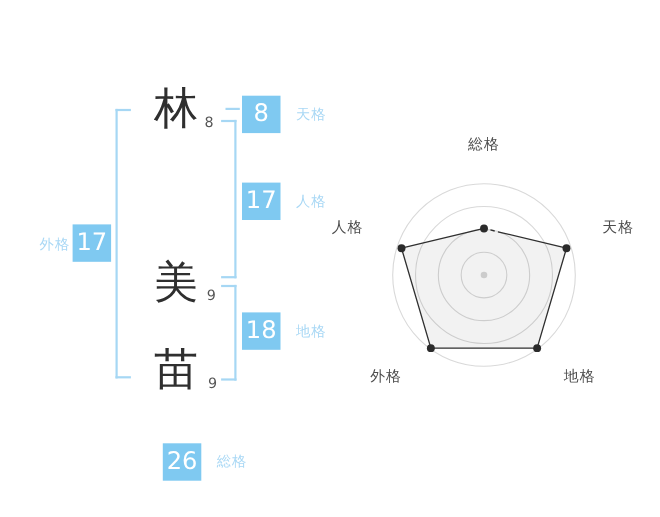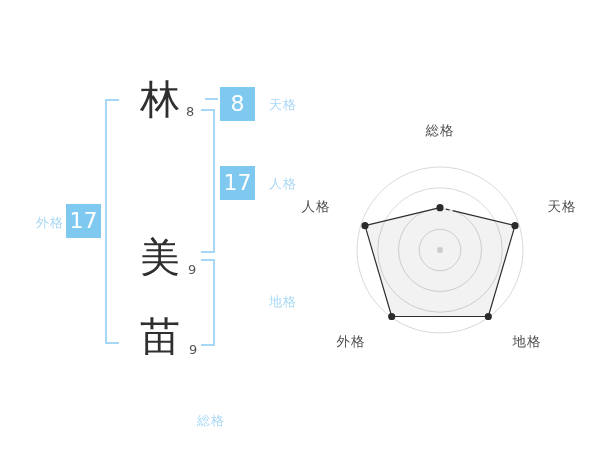--- a/index.html
+++ b/index.html
@@ -63,25 +63,27 @@
   <div class="bracket" id="bracket-jinkaku"></div>
   <div class="bracket" id="bracket-chikaku"></div>
   <div id="tick-tenkaku"></div>
 
   <div class="kbox" style="left:220px;top:87px">8</div>
   <div class="klabel" style="left:269px;top:98px">天格</div>
 
   <div class="kbox" style="left:220px;top:166px">17</div>
   <div class="klabel" style="left:269px;top:177px">人格</div>
 
+  <div class="kbox" style="left:220px;top:284px">18</div>
   <div class="klabel" style="left:269px;top:295px">地格</div>
 
   <div class="kbox" style="left:66px;top:204px">17</div>
   <div class="klabel" id="label-gaikaku">外格</div>
 
+  <div class="kbox" style="left:148px;top:403px">26</div>
   <div class="klabel" style="left:197px;top:414px">総格</div>
 
   <svg id="radar" width="300" height="250" viewBox="0 0 300 250">
     <g id="radar-grid">
         <circle cx="150" cy="140" r="20.75" class="ring"></circle>
         <circle cx="150" cy="140" r="41.50" class="ring"></circle>
         <circle cx="150" cy="140" r="62.25" class="ring"></circle>
         <circle cx="150" cy="140" r="83.00" class="ring"></circle>
       </g>
     <g id="radar-plot">

